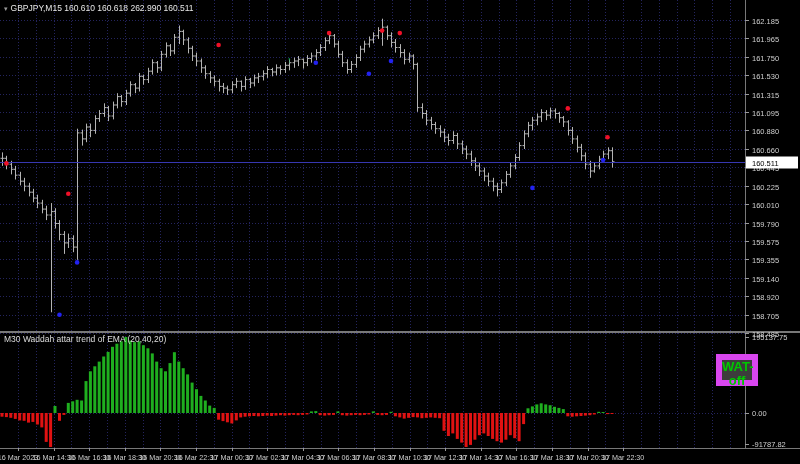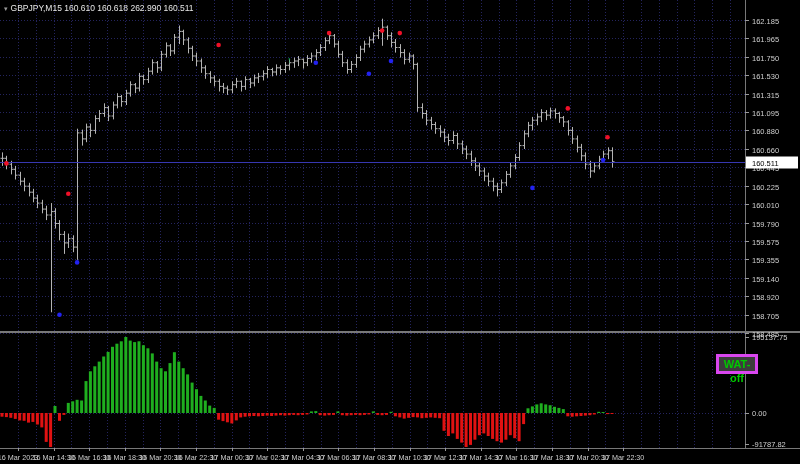--- a/index.html
+++ b/index.html
@@ -2,22 +2,22 @@
 <html><head>
 <meta charset="utf-8">
 <style>
   html,body{margin:0;padding:0;background:#000;}
   #app{position:relative;width:800px;height:464px;background:#000;overflow:hidden;
        font-family:"Liberation Sans",sans-serif;}
   #chart-svg{position:absolute;left:0;top:0;}
   .symbol-line{position:absolute;left:4px;top:3px;font-size:8.5px;color:#e6e6e6;white-space:nowrap;z-index:5;}
   .symbol-line .marker{color:#9a9a9a;font-size:7px;margin-right:3px;}
   .ind-title{position:absolute;left:4px;top:334px;font-size:8.5px;color:#dcdcdc;white-space:nowrap;z-index:5;}
-  .wat-btn{position:absolute;left:716px;top:354px;width:42px;height:20px;box-sizing:border-box;
-           background:#3c3c3c;border:3px solid #d946ef;color:#00c800;font-size:11px;font-weight:bold;
+  .wat-btn{position:absolute;left:716px;top:354px;width:42px;height:32px;box-sizing:border-box;
+           background:#3c3c3c;border:6px solid #d946ef;color:#00c800;font-size:13px;font-weight:bold;
            text-align:center;line-height:14px;cursor:pointer;z-index:5;}
   svg text{font-family:"Liberation Sans",sans-serif;}
 </style>
 </head>
 <body>
 
 <div id="app">
   <svg id="chart-svg" width="800" height="464">
       <rect x="0" y="0" width="745" height="331" fill="transparent"></rect>
       <rect x="0" y="333" width="745" height="115" fill="transparent"></rect>
@@ -793,15 +793,16 @@
         <text x="587.6" y="460" text-anchor="middle" font-size="7.2" fill="#cfcfcf">17 Mar 20:30</text>
         <line x1="623.5" y1="448" x2="623.5" y2="451" stroke="#9a9a9a" stroke-width="1"></line>
         <text x="623.2" y="460" text-anchor="middle" font-size="7.2" fill="#cfcfcf">17 Mar 22:30</text>
       </g>
     </svg>
 
   <div class="symbol-line">
     <span class="marker">▾</span><span>GBPJPY,M15</span>&nbsp;<span>160.610 160.618 262.990 160.511</span>
   </div>
 
+  <div class="ind-title">M30 Waddah attar trend of EMA (20,40,20)</div>
 
   <div class="wat-btn">WAT-off</div>
 </div>
 
 </body></html>

